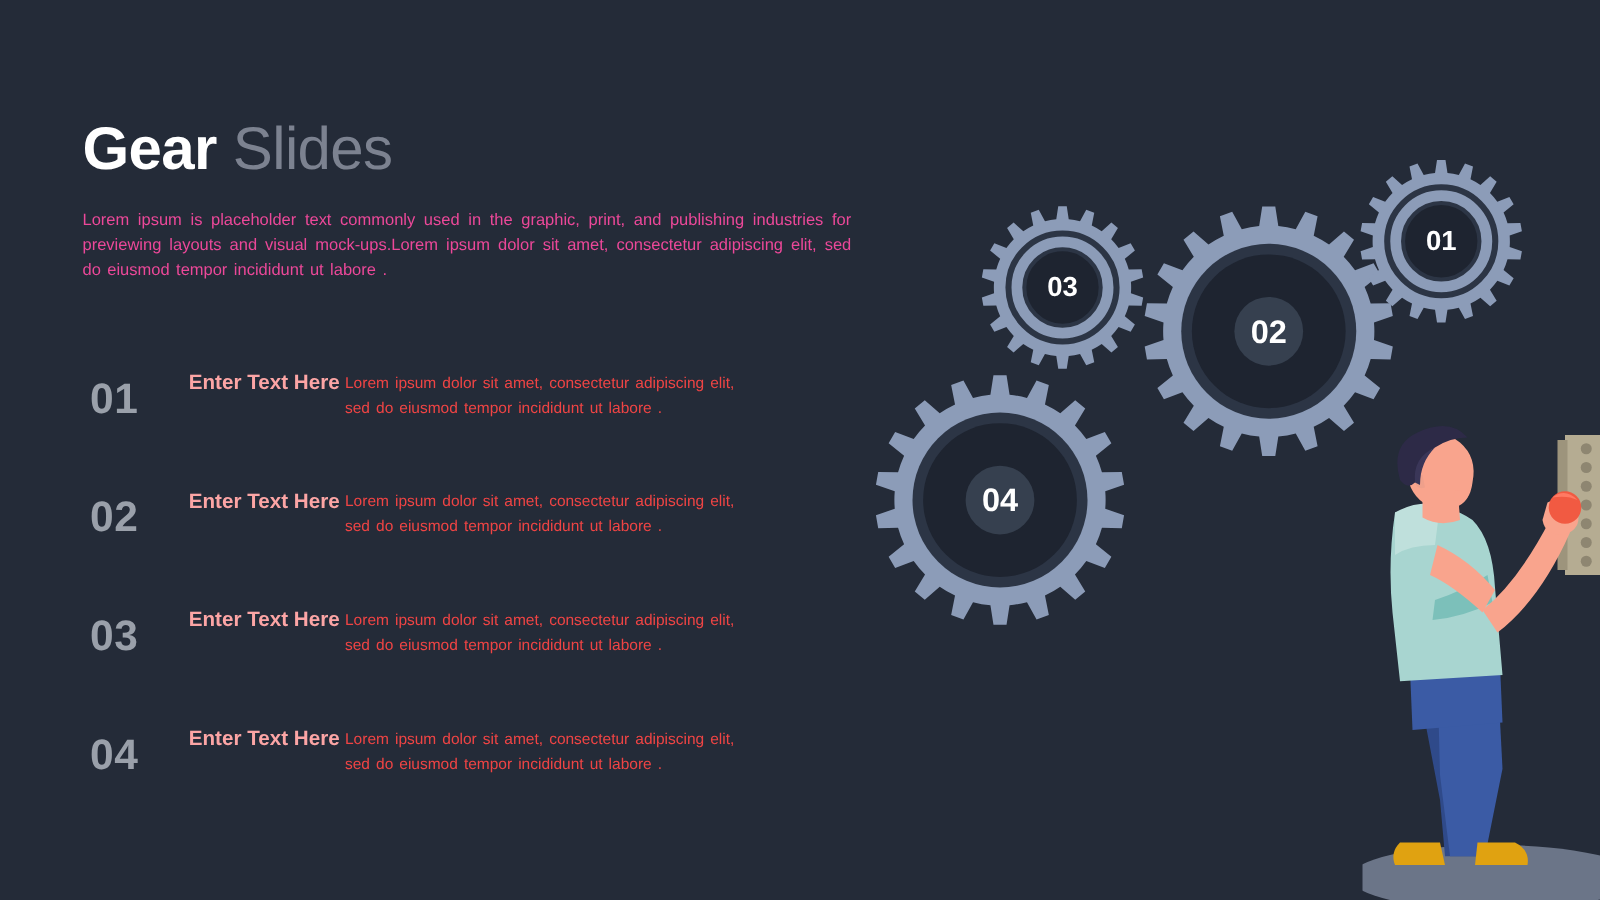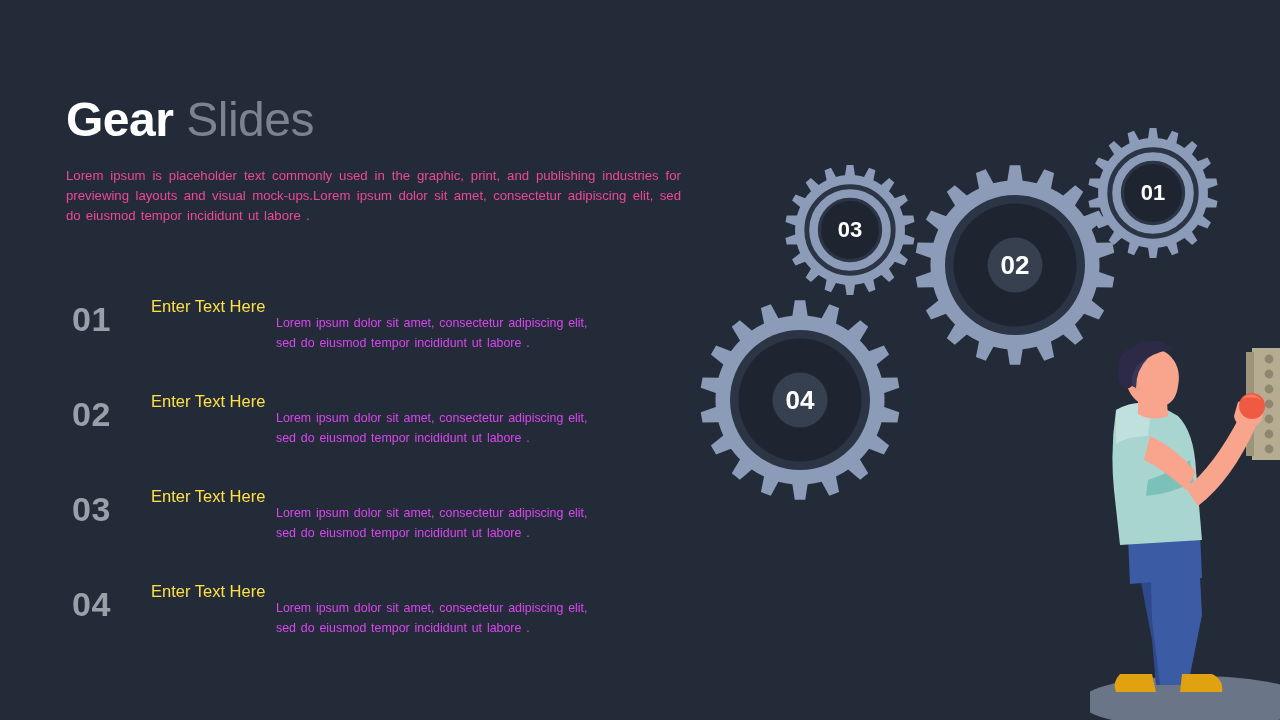--- a/index.html
+++ b/index.html
@@ -25,25 +25,25 @@
 
   
   .list { position:absolute; left:66px; top:290px; width:540px; }
   .list-item { position:relative; height:95px; }
   .li-num {
     position:absolute; left:6px; top:10px;
     font-size:34px; font-weight:bold; color:#9aa0aa; letter-spacing:0.5px;
   }
   .li-title {
     position:absolute; left:85px; top:6px; width:130px;
-    font-size:16.5px; font-weight:normal; color:#fde047; line-height:21px;
+    font-size:16.5px; font-weight:bold; color:#fca5a5; line-height:21px;
   }
   .li-desc {
-    position:absolute; left:210px; top:23px; width:330px;
-    font-size:12.4px; line-height:20px; color:#d946ef; word-spacing:1.4px;
+    position:absolute; left:210px; top:6px; width:330px;
+    font-size:12.4px; line-height:20px; color:#ef4444; word-spacing:1.4px;
   }
 
   
   .gears { position:absolute; left:690px; top:110px; width:590px; height:400px; }
   .gear { position:absolute; }
   .gear svg { display:block; overflow:visible; }
   .gear-label {
     position:absolute; left:0; top:0; width:100%; height:100%;
     display:flex; align-items:center; justify-content:center;
     color:#ffffff; font-weight:bold; pointer-events:none;

